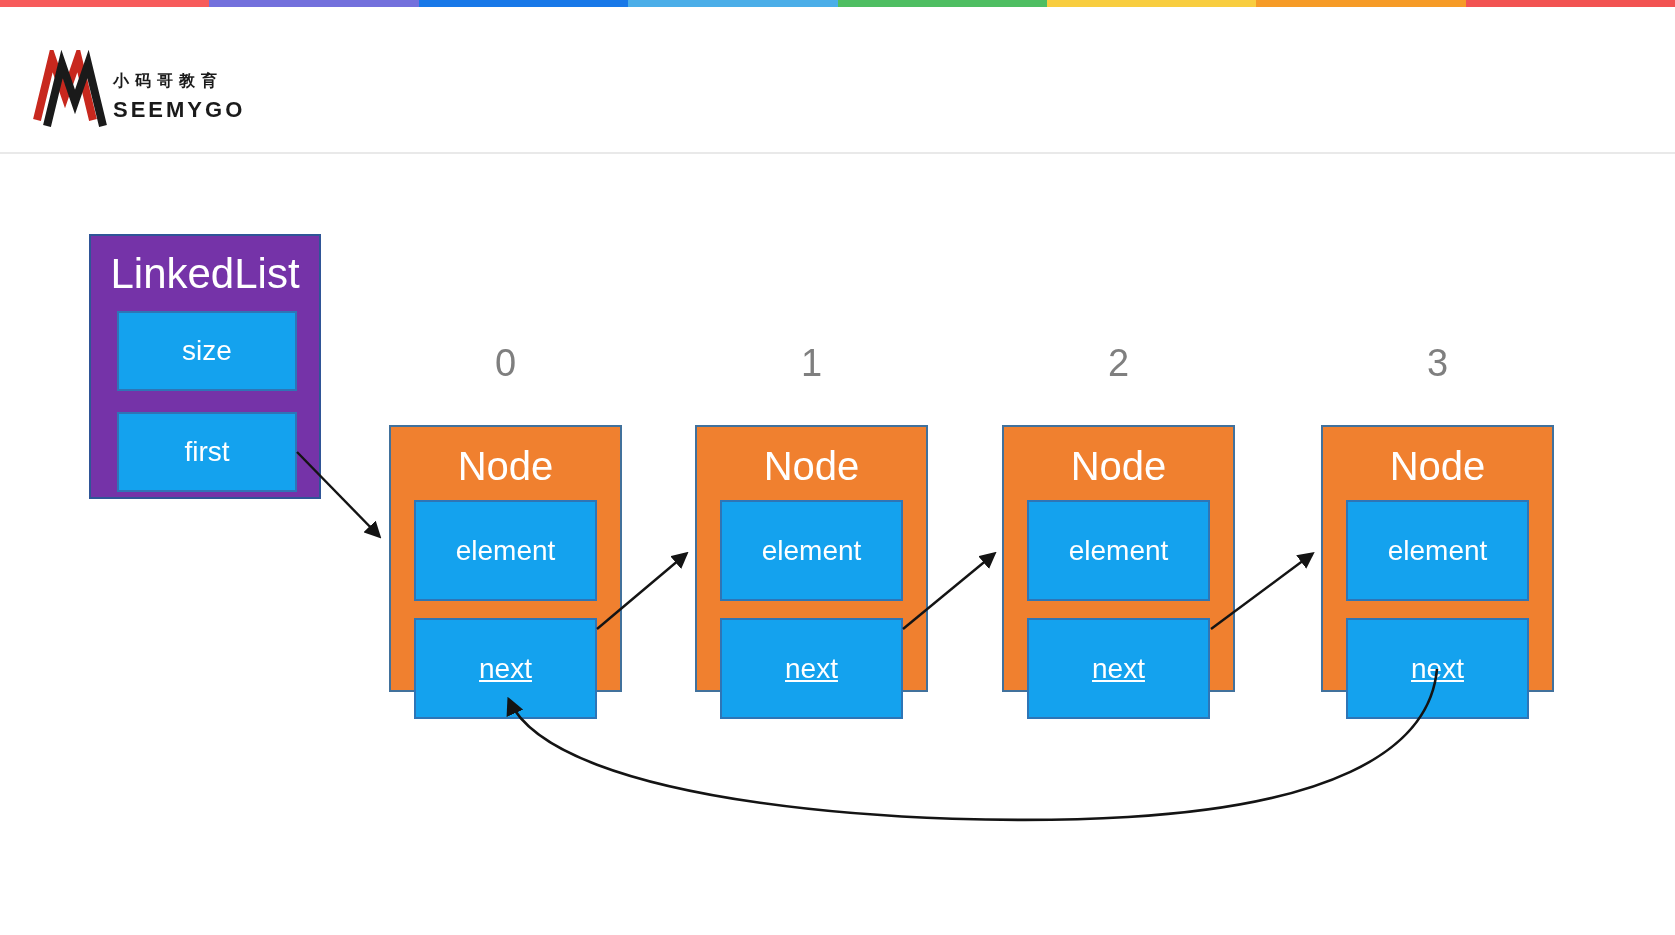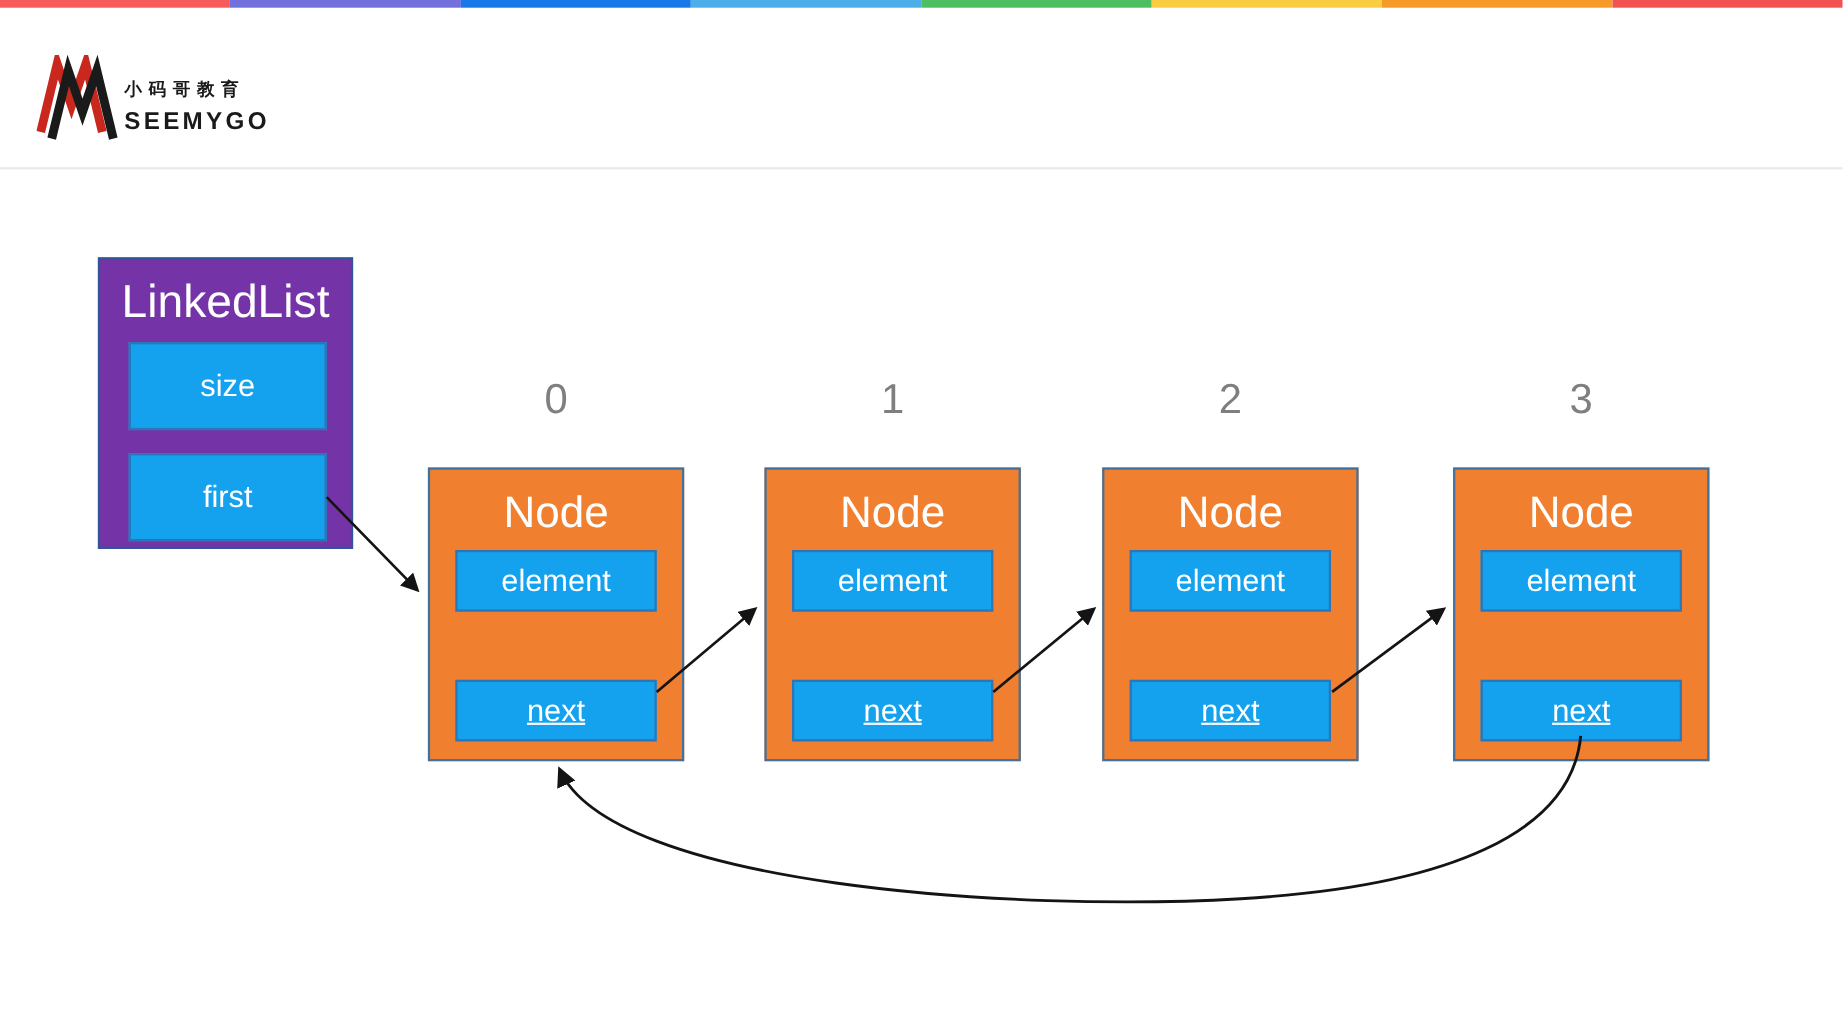--- a/index.html
+++ b/index.html
@@ -46,21 +46,21 @@
   .ll-box .field { left:26px; width:180px; height:80px; }
   .f-size  { top:75px; }
   .f-first { top:176px; }
 
   
   .node {
     position:absolute; top:413px; width:233px; height:267px;
     background:var(--orange-fill); border:2px solid var(--orange-border);margin-top:12px;
   }
   .node .box-title { top:15px; font-size:40px; }
-  .node .field { left:23px; width:183px; height:56px; }
+  .node .field { left:23px; width:183px; height:101px; }
   .f-element { top:73px; }
   .f-next    { top:191px;text-decoration:underline; }
 
   .node-index {
     position:absolute; top:341px; width:233px; text-align:center;
     font-size:38px; line-height:44px; color:var(--index-label);
   }
 
   
   .arrows { position:absolute; left:0; top:0; width:1675px; height:935px; pointer-events:none; }

